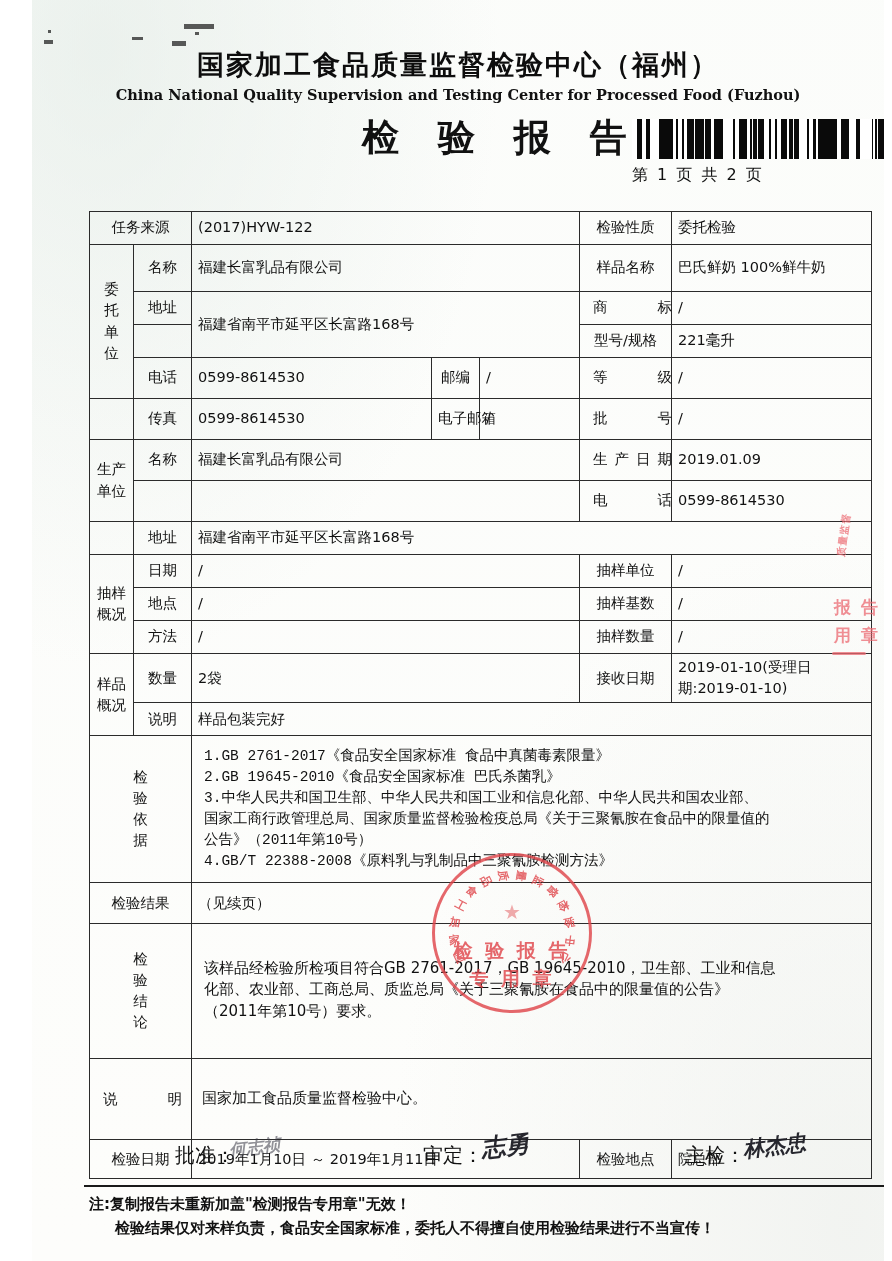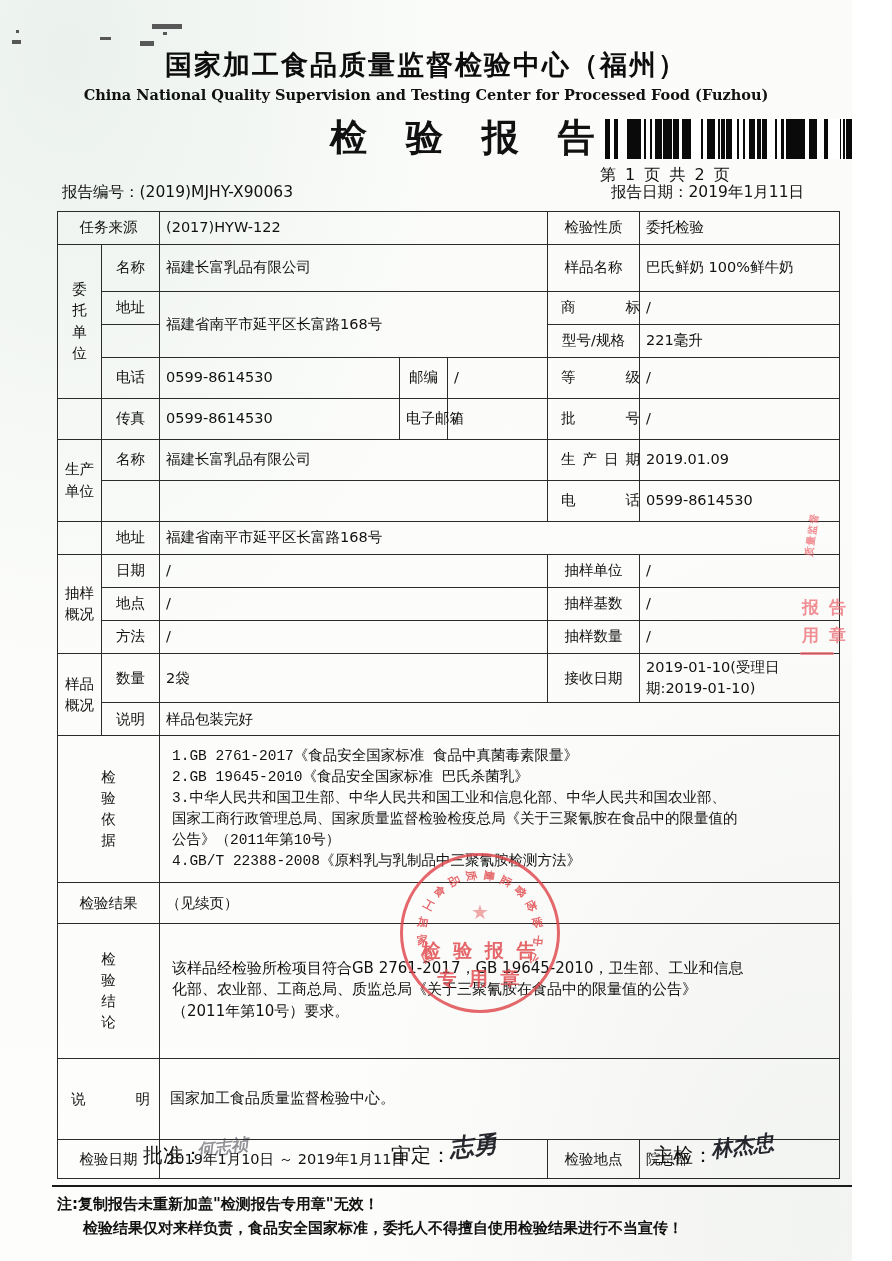--- a/index.html
+++ b/index.html
@@ -10,20 +10,21 @@
   body {
     font-family: "DejaVu Sans", "Liberation Sans", sans-serif;
     color: #111;
   }
   #page {
     position: relative;
     width: 852px;
     height: 1261px;
     background: #fdfdfb;
     overflow: hidden;
+    margin-left: 32px;
   }
   
   #page::before {
     content: "";
     position: absolute;
     inset: 0;
     background:
       radial-gradient(ellipse at 8% 4%, rgba(222,232,226,0.55) 0%, rgba(255,255,255,0) 36%),
       radial-gradient(ellipse at 96% 97%, rgba(228,232,228,0.45) 0%, rgba(255,255,255,0) 40%),
       linear-gradient(180deg, rgba(250,252,250,0.6), rgba(255,255,255,0));
@@ -407,28 +408,20 @@
             <i style="width: 4px; background: rgb(255, 255, 255);"></i>
             <i style="width: 4px; background: rgb(10, 10, 10);"></i>
             <i style="width: 1px; background: rgb(10, 10, 10);"></i>
             <i style="width: 3px; background: rgb(10, 10, 10);"></i>
             <i style="width: 2px; background: rgb(255, 255, 255);"></i>
           </div>
         <div class="pagenum">第 1 页  共 2 页</div>
       </div>
     </div>
 
-    <div class="metaline">
-      <div class="rep-no">
-        <span>报告编号：</span><span>(2019)MJHY-X90063</span>
-      </div>
-      <div class="rep-date">
-        <span>报告日期：</span><span>2019年1月11日</span>
-      </div>
-    </div>
 
     <div class="tablewrap">
       <table class="main">
         <colgroup>
           <col style="width:44px">
           <col style="width:58px">
           <col style="width:240px">
           <col style="width:48px">
           <col style="width:100px">
           <col style="width:92px">

